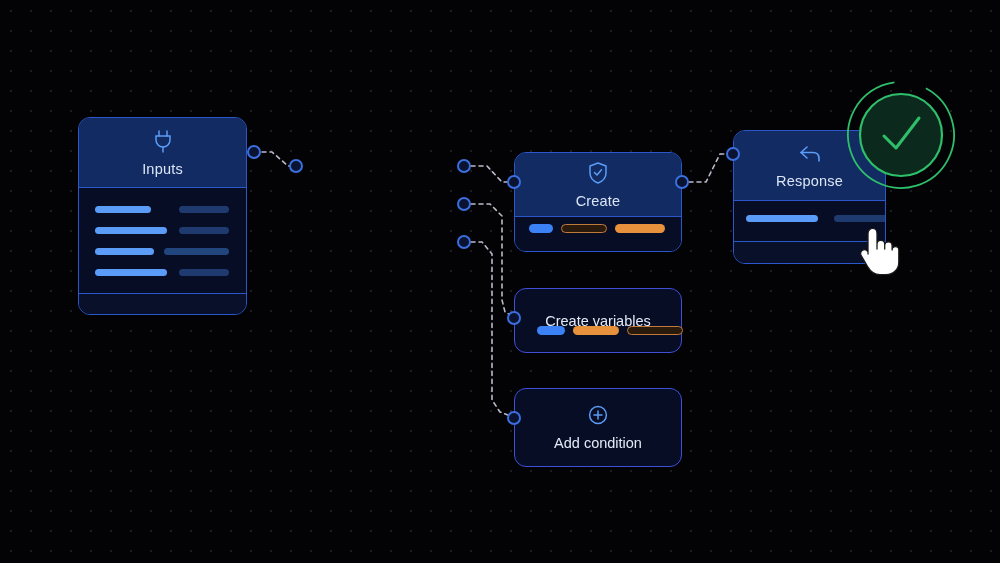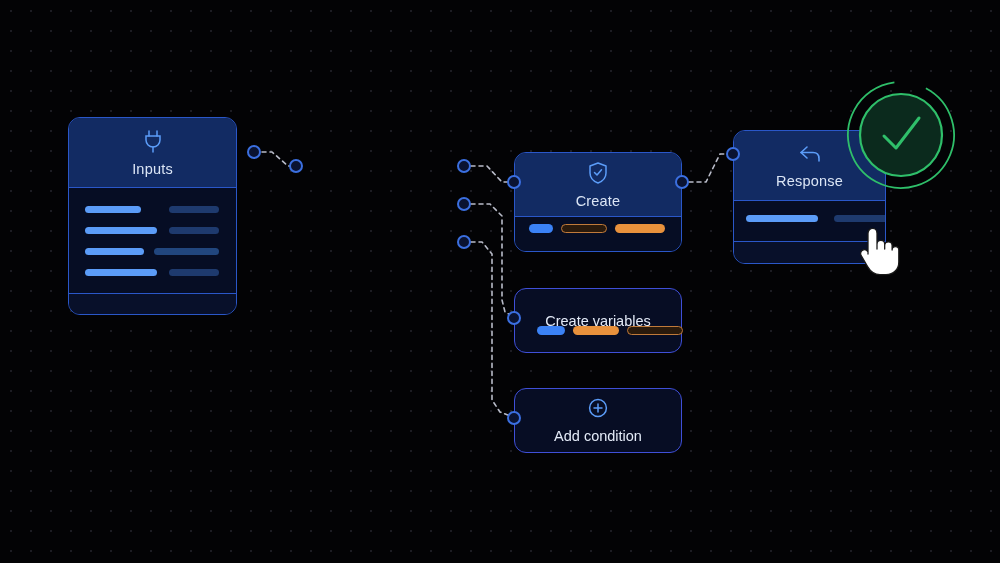--- a/index.html
+++ b/index.html
@@ -85,21 +85,21 @@
       <path d="M 471 166 L 487 166 L 502 182 L 516 182"></path>
 
       <path d="M 471 204 L 490 204 L 502 216 L 502 300 L 505 312 L 516 318"></path>
 
       <path d="M 471 242 L 482 242 L 492 254 L 492 400 L 500 412 L 516 418"></path>
 
       <path d="M 689 182 L 706 182 L 720 154 L 734 154"></path>
     </g>
   </svg>
 
-  <div class="node" id="node-inputs" style="left:68px; top:117px; width:169px; height:198px;">
+  <div class="node" id="node-inputs" style="left:78px; top:117px; width:169px; height:198px;">
     <div class="hdr" style="height:70px;">
       <span class="hdr-icon">
         <svg width="22" height="24" viewBox="0 0 22 24" fill="none" stroke="#5b9cf8" stroke-width="1.5" stroke-linecap="round">
           <path d="M7 2 L7 7 M15 2 L15 7"></path>
           <path d="M4 7 L18 7 L18 11 A7 7 0 0 1 4 11 Z"></path>
           <path d="M11 18 L11 23"></path>
         </svg>
       </span>
       <span class="hdr-title">Inputs</span>
     </div>
@@ -162,21 +162,21 @@
   <div class="simple" id="node-create-variables" style="left:514px; top:288px; width:168px; height:65px;">
     <span class="lbl" style="">Create variables</span>
     <div style="position:absolute; left:0; top:37px; width:168px; height:12px;">
       <div class="pill" style="position:absolute; left:22px; top:0; width:28px; background:#3b82f6;"></div>
       <div class="pill" style="position:absolute; left:58px; top:0; width:46px; background:#e8913c;"></div>
       <div class="pill" style="position:absolute; left:112px; top:0; width:56px; background:#2a1a0c; border:1.4px solid #c07a3a;"></div>
     </div>
   </div>
   <div class="port" style="left:507px; top:311px;"></div>
 
-  <div class="simple" id="node-add-condition" style="left:514px; top:388px; width:168px; height:65px;">
+  <div class="simple" id="node-add-condition" style="left:514px; top:388px; width:168px; height:79px;">
     <span style="display:block; margin-bottom:6px;">
       <svg width="20" height="20" viewBox="0 0 20 20" fill="none" stroke="#5b9cf8" stroke-width="1.5" stroke-linecap="round">
         <circle cx="10" cy="10" r="8.4"></circle>
         <path d="M10 6 L10 14 M6 10 L14 10"></path>
       </svg>
     </span>
     <span class="lbl">Add condition</span>
   </div>
   <div class="port" style="left:507px; top:411px;"></div>
 

